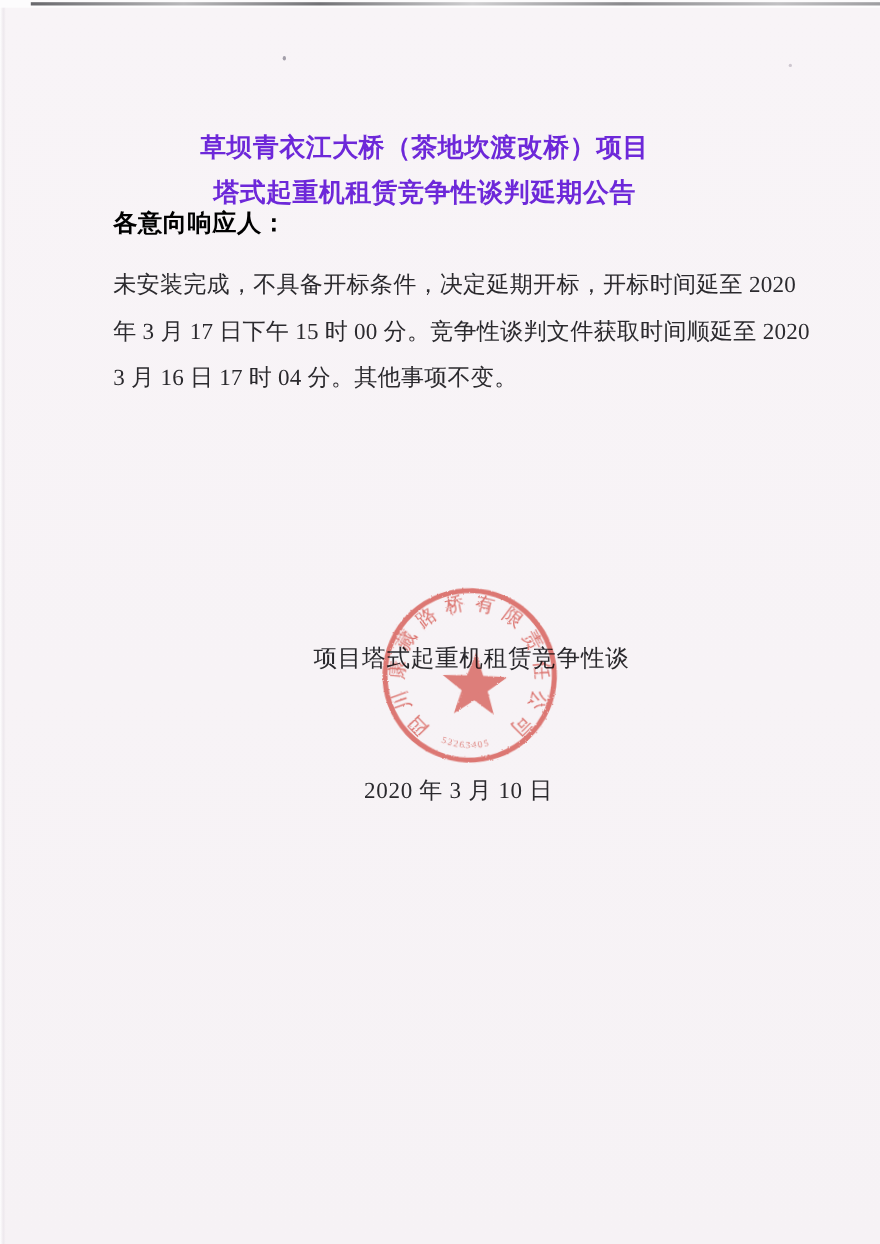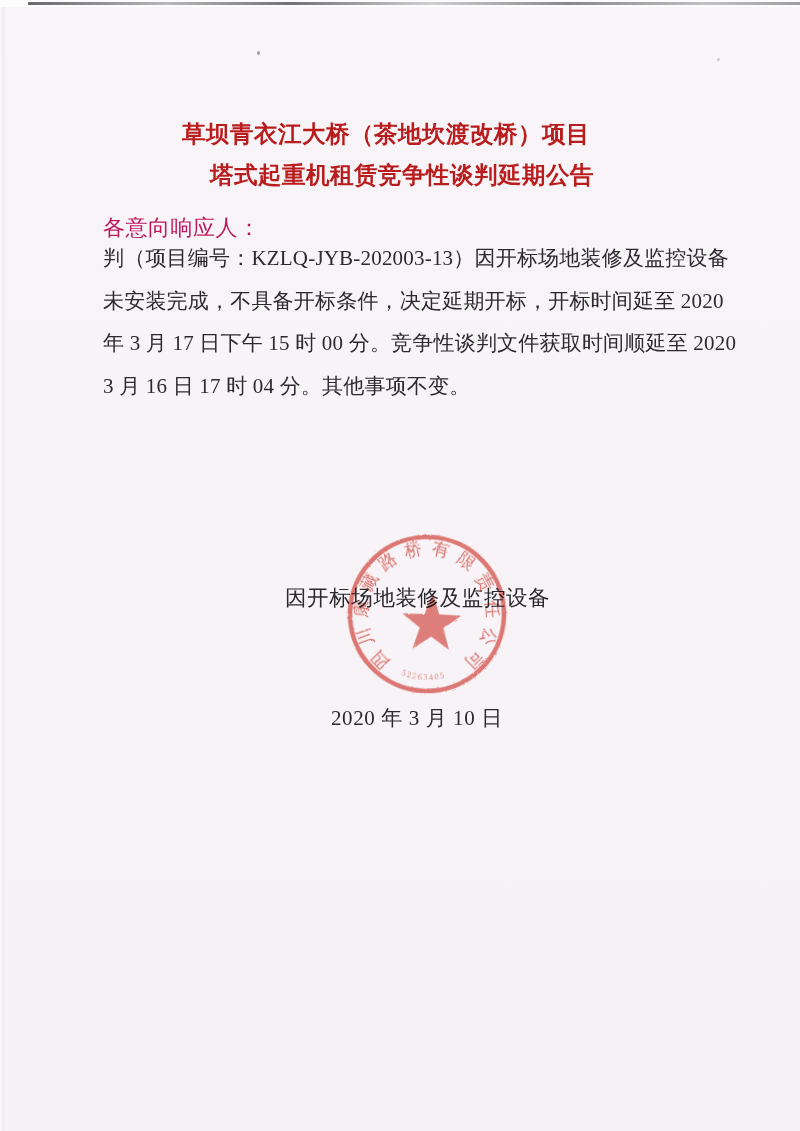--- a/index.html
+++ b/index.html
@@ -23,29 +23,29 @@
   .scan-edge-left{
     position:absolute;top:7px;left:0;width:5px;height:1124px;
     background:linear-gradient(90deg,#fefefe 0%,#eee9ee 60%,#f5f1f4 100%);
   }
   .speck{position:absolute;border-radius:50%;}
   .speck-a{left:257px;top:51px;width:3px;height:4px;background:#8d8a96;opacity:.8;}
   .speck-b{left:717px;top:58px;width:3px;height:3px;background:#c9c2cb;opacity:.9;}
 
   .title{
     position:absolute;left:0;width:772px;text-align:center;
-    font-size:23.5px;font-weight:bold;color:#b91c1c;letter-spacing:.5px;
+    font-size:23.5px;font-weight:bold;color:#6d28d9;letter-spacing:.5px;
     white-space:nowrap;
   }
   .title-1{top:118px;}
-  .title-2{top:159px;margin-left:16px;}
+  .title-2{top:159px;}
 
   .salutation{
-    position:absolute;left:103px;top:213px;
-    font-size:22px;font-weight:normal;color:#be185d;letter-spacing:.5px;
+    position:absolute;left:103px;top:188px;
+    font-size:22px;font-weight:bold;color:#000000;letter-spacing:.5px;
     white-space:nowrap;
   }
   .body-text{
     position:absolute;left:103px;top:237px;width:600px;
     font-size:21px;color:#2b2a2e;line-height:42.5px;letter-spacing:.2px;
   }
   .body-line{white-space:nowrap;}
   .body-line.indent{padding-left:13px;}
 
   .company-line{
@@ -72,27 +72,26 @@
   <div class="scan-edge-left"></div>
   <div class="speck speck-a"></div>
   <div class="speck speck-b"></div>
 
   <div class="title title-1">草坝青衣江大桥（茶地坎渡改桥）项目</div>
   <div class="title title-2">塔式起重机租赁竞争性谈判延期公告</div>
 
   <div class="salutation">各意向响应人：</div>
 
   <div class="body-text">
-    <div class="body-line">判（项目编号：KZLQ-JYB-202003-13）因开标场地装修及监控设备</div>
     <div class="body-line">未安装完成，不具备开标条件，决定延期开标，开标时间延至 2020</div>
     <div class="body-line">年 3 月 17 日下午 15 时 00 分。竞争性谈判文件获取时间顺延至 2020</div>
     <div class="body-line">3 月 16 日 17 时 04 分。其他事项不变。</div>
   </div>
 
-  <div class="company-line">因开标场地装修及监控设备</div>
+  <div class="company-line">项目塔式起重机租赁竞争性谈</div>
 
   <div class="date-line">2020 年 3 月 10 日</div>
 
   <svg class="seal" viewBox="0 0 170 170" xmlns="http://www.w3.org/2000/svg">
     <defs>
       <path id="seal-arc" d="M 50.6 134.2 A 60 60 0 1 1 119.4 134.2" fill="none"></path>
       <path id="seal-serial-arc" d="M 59.2 145.8 A 66 66 0 0 0 110.8 145.8" fill="none"></path>
       <filter id="seal-rough" x="-10%" y="-10%" width="120%" height="120%">
         <feTurbulence type="fractalNoise" baseFrequency="0.9" numOctaves="2" result="n"></feTurbulence>
         <feDisplacementMap in="SourceGraphic" in2="n" scale="2.2"></feDisplacementMap>

